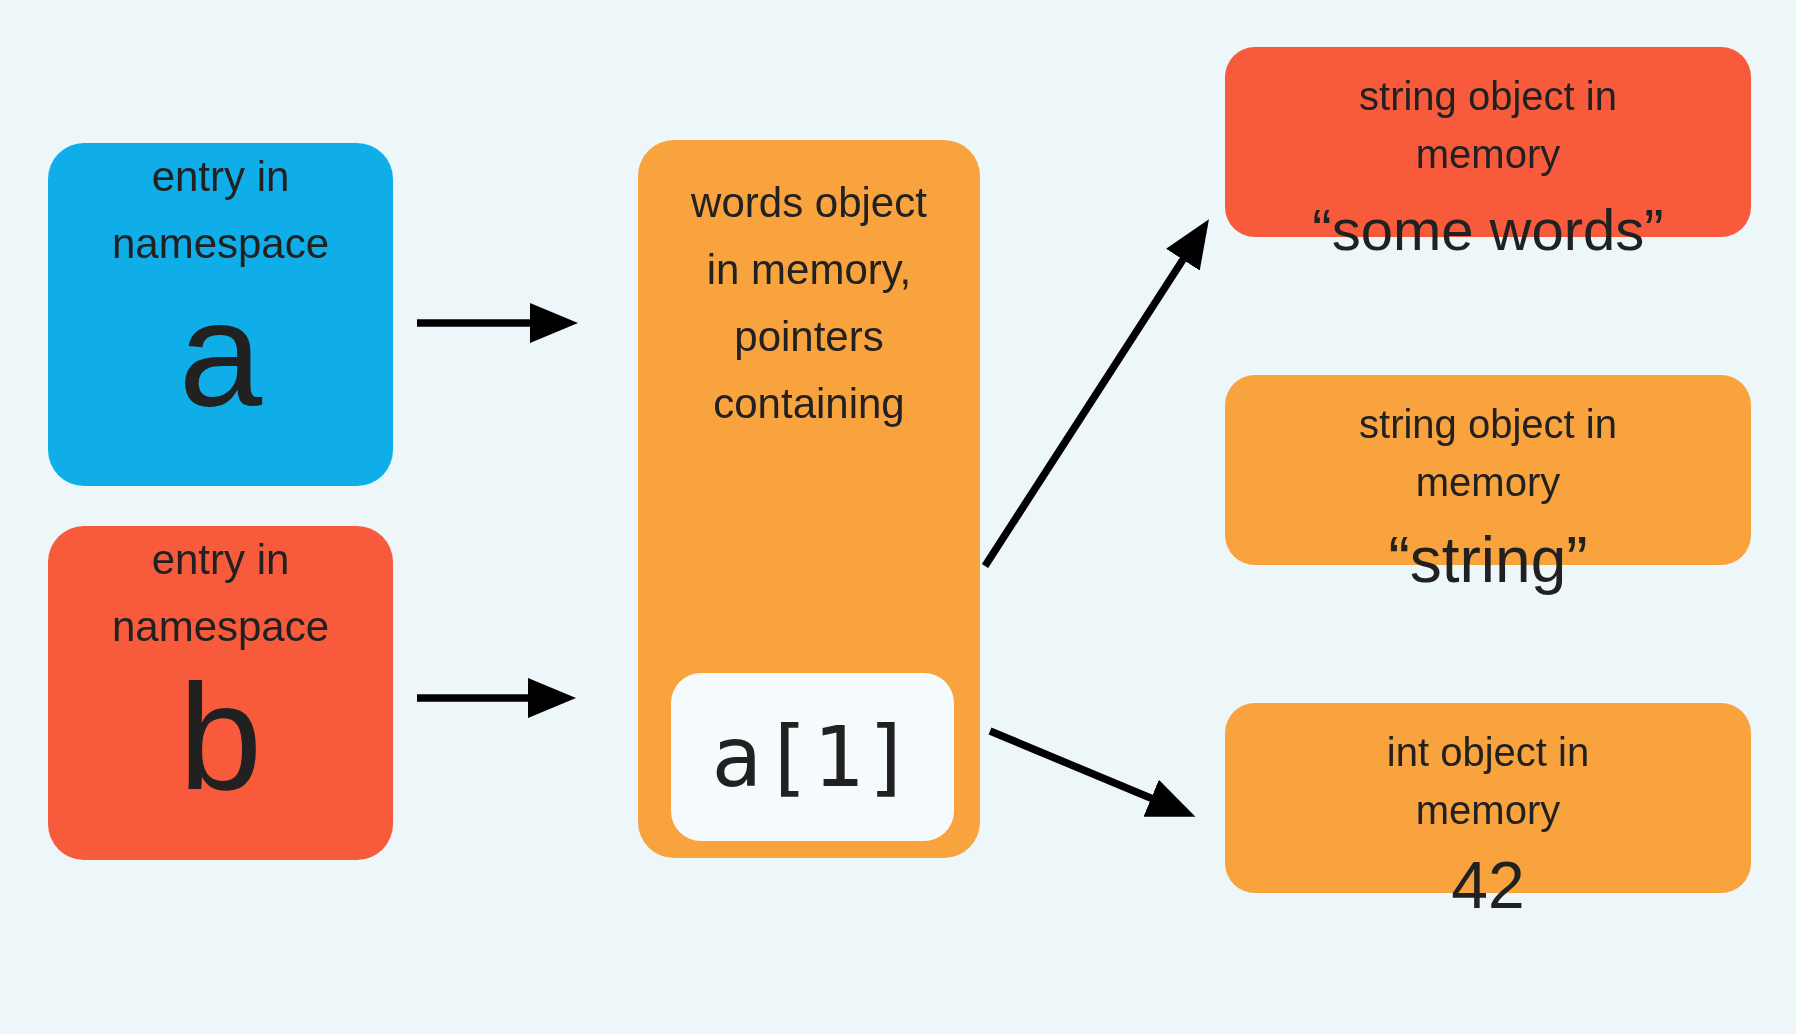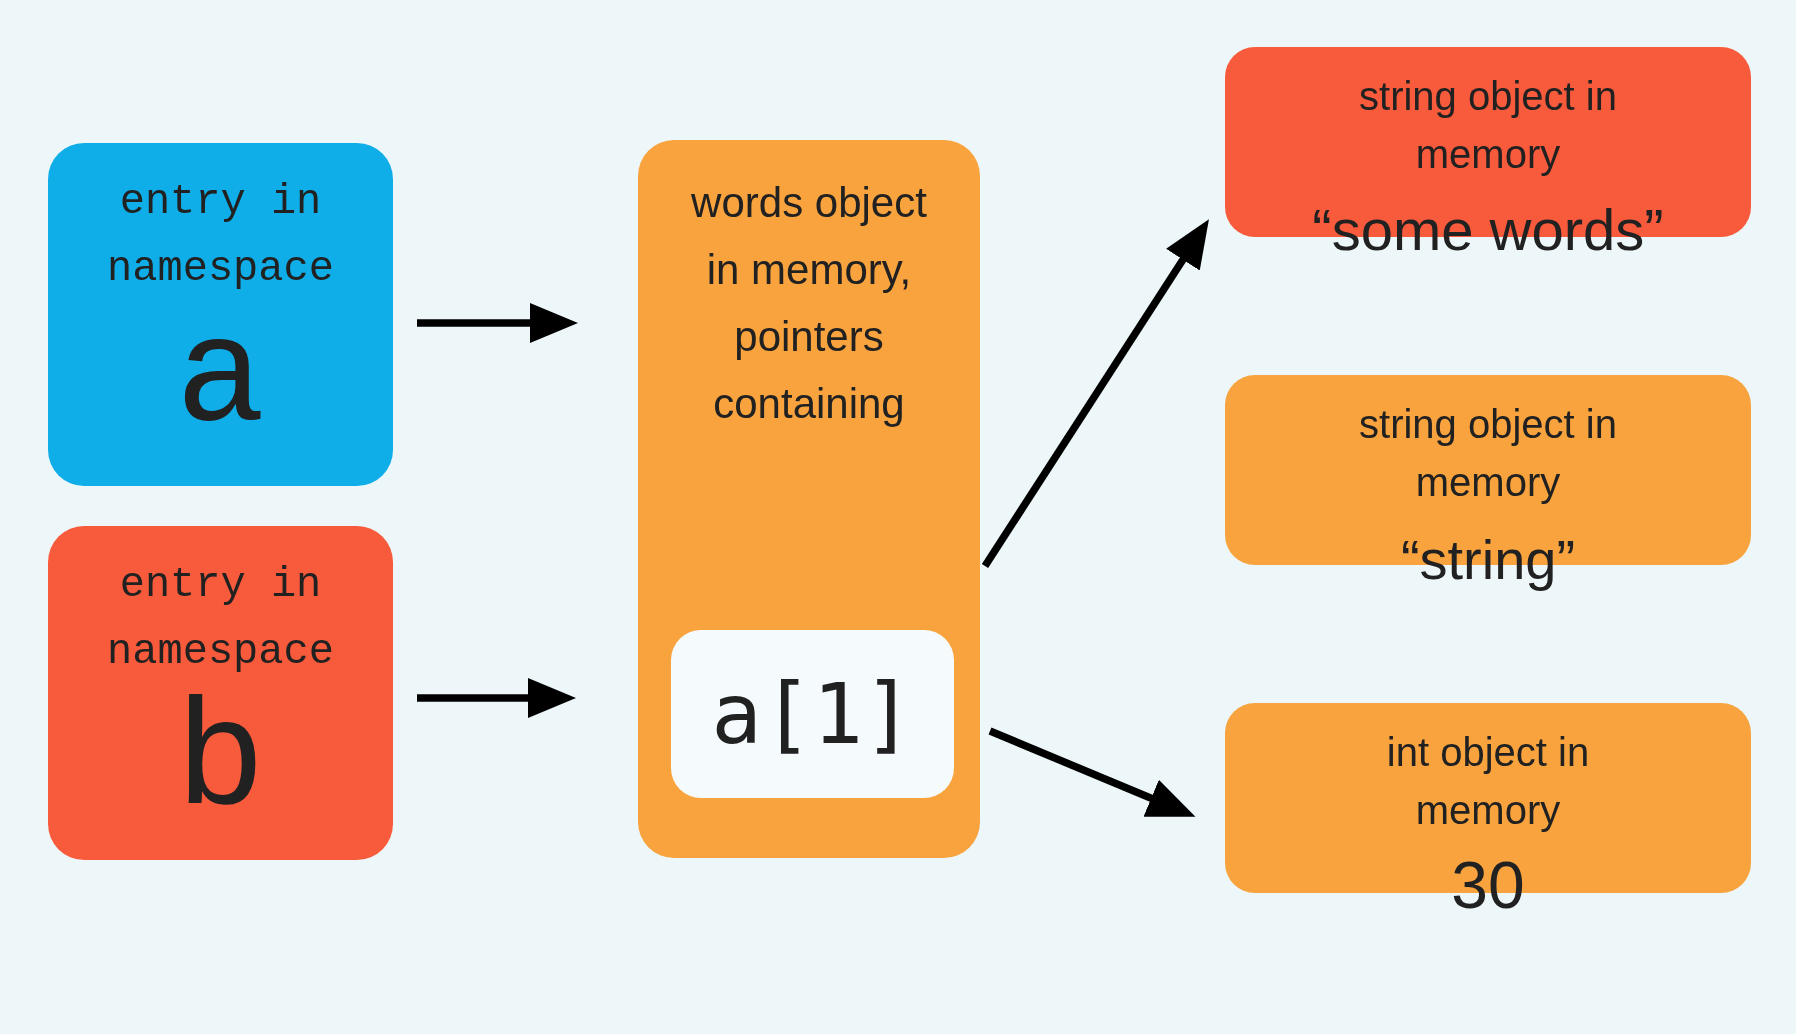--- a/index.html
+++ b/index.html
@@ -12,46 +12,46 @@
     background:var(--bg);
     font-family:"Liberation Sans", sans-serif;
     color:var(--text);
     position:relative;
     overflow:hidden;
   }
   .box{position:absolute;text-align:center;}
   .rounded{border-radius:36px;}
 
   
-  .ns-box{left:48px;width:345px;height:340px;padding-top:26px;font-family:Liberation Mono, monospace;}
+  .ns-box{left:48px;width:345px;height:340px;}
   .ns-box .cap{font-size:42px;line-height:67px;}
   .ns-box .big{font-size:150px;line-height:170px;margin-top:-8px;}
   #ns-a{top:143px;background:var(--blue);height:343px;}
   #ns-b{top:526px;background:var(--red);height:334px;}
 
   
   #list-box{left:638px;top:140px;width:342px;height:718px;background:var(--orange);padding-top:29px;}
   #list-box .cap{font-size:42px;line-height:67px;}
   .slot{
     position:absolute;left:33px;width:283px;height:168px;
     background:var(--card);border-radius:30px;
     display:flex;align-items:center;justify-content:center;
     font-family:"DejaVu Sans Mono", monospace;font-size:84px;
   }
   #slot-a0{top:318px;}
-  #slot-a1{top:490px;text-align:right;}
+  #slot-a1{top:533px;text-align:right;}
 
   
   .obj-box{left:1225px;width:526px;height:190px;border-radius:30px;padding-top:20px;}
   .obj-box .cap{font-size:40px;line-height:58px;}
   .obj-box .val-mono{font-family:Liberation Sans, sans-serif;margin-top:10px;}
   #obj-words{top:47px;background:var(--red);}
   #obj-words .val-mono{font-size:58px;line-height:74px;}
   #obj-string{top:375px;background:var(--orange);}
-  #obj-string .val-mono{font-size:56px;line-height:78px;}
+  #obj-string .val-mono{font-size:64px;line-height:78px;}
   #obj-int{top:703px;background:var(--orange);}
   #obj-int .val-sans{font-size:66px;line-height:80px;margin-top:6px;}
 
   #arrow-layer{position:absolute;left:0;top:0;pointer-events:none;}
 </style>
 </head>
 <body>
 
 <div class="box rounded ns-box" id="ns-a">
   <div class="cap">entry in</div>
@@ -81,21 +81,21 @@
 
 <div class="box obj-box" id="obj-string">
   <div class="cap">string object in</div>
   <div class="cap">memory</div>
   <div class="val-mono">“string”</div>
 </div>
 
 <div class="box obj-box" id="obj-int">
   <div class="cap">int object in</div>
   <div class="cap">memory</div>
-  <div class="val-sans">30</div>
+  <div class="val-sans">42</div>
 </div>
 
 <svg id="arrow-layer" width="1796" height="1034" viewBox="0 0 1796 1034">
   <defs>
     <marker id="head" viewBox="0 0 48 40" refX="2" refY="20" markerWidth="48" markerHeight="40" markerUnits="userSpaceOnUse" orient="auto">
       <path d="M0,0 L48,20 L0,40 Z" fill="#000"></path>
     </marker>
   </defs>
   <line x1="417" y1="323" x2="532" y2="323" stroke="#000" stroke-width="7.5" marker-end="url(#head)"></line>
   <line x1="417" y1="698" x2="530" y2="698" stroke="#000" stroke-width="7.5" marker-end="url(#head)"></line>

